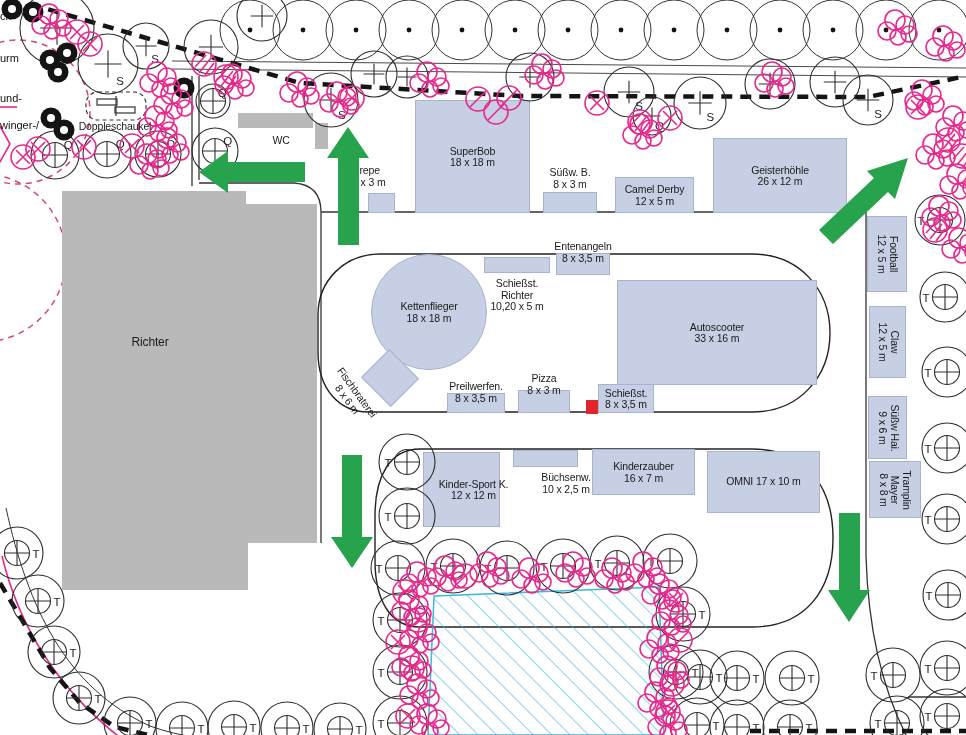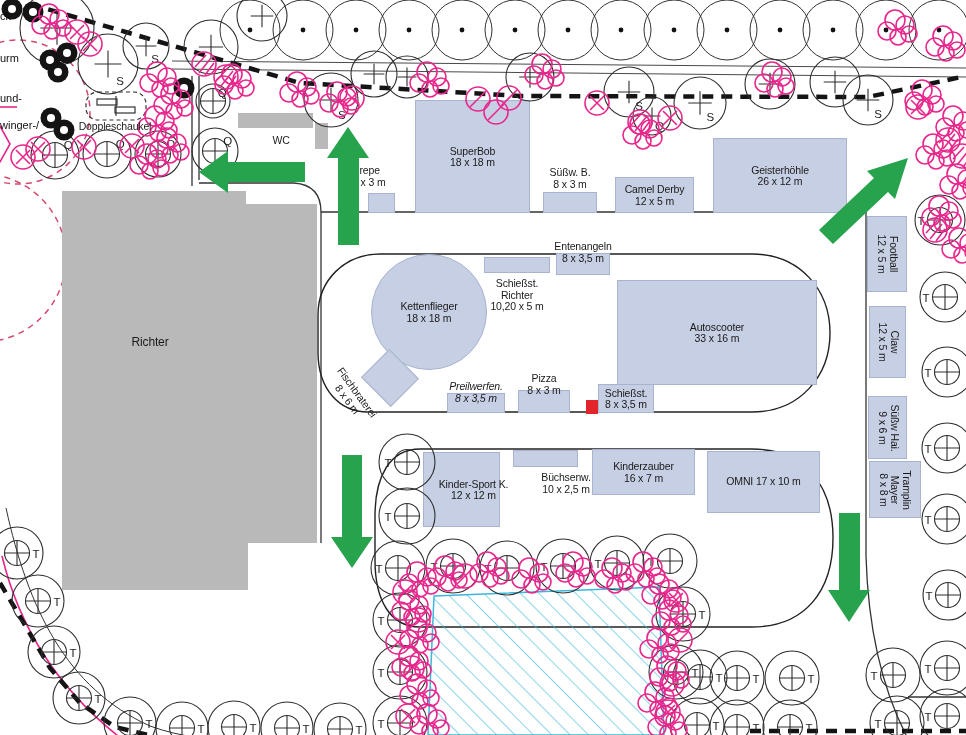--- a/index.html
+++ b/index.html
@@ -961,21 +961,21 @@
         <div>10,20 x 5 m</div>
       </div>
       <div class="lbl" style="left: 429px; top: 312px; transform: translate(-50%, -50%);">
         <div>Kettenflieger</div>
         <div>18 x 18 m</div>
       </div>
       <div class="lbl" style="left: 352px; top: 396px; transform: translate(-50%, -50%) rotate(54deg);">
         <div>Fischbraterei</div>
         <div>8 x 6 m</div>
       </div>
-      <div class="lbl" style="left: 476px; top: 392px; transform: translate(-50%, -50%); font-style: italic;">
+      <div class="lbl" style="left: 476px; top: 392px; transform: translate(-50%, -50%);">
         <div>Preilwerfen.</div>
         <div>8 x 3,5 m</div>
       </div>
       <div class="lbl" style="left: 544px; top: 384px; transform: translate(-50%, -50%);">
         <div>Pizza</div>
         <div>8 x 3 m</div>
       </div>
       <div class="lbl" style="left: 626px; top: 398.5px; transform: translate(-50%, -50%);">
         <div>Schießst.</div>
         <div>8 x 3,5 m</div>

